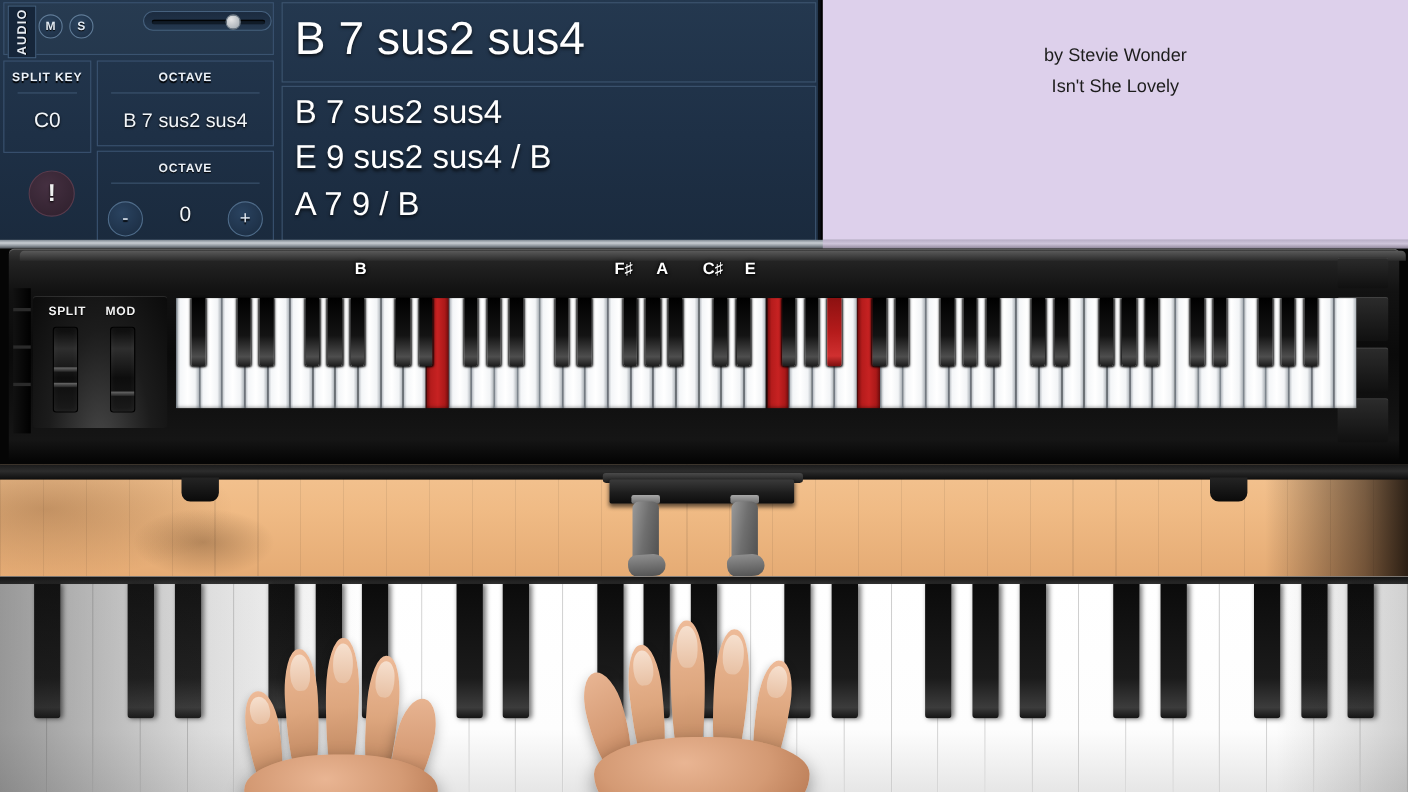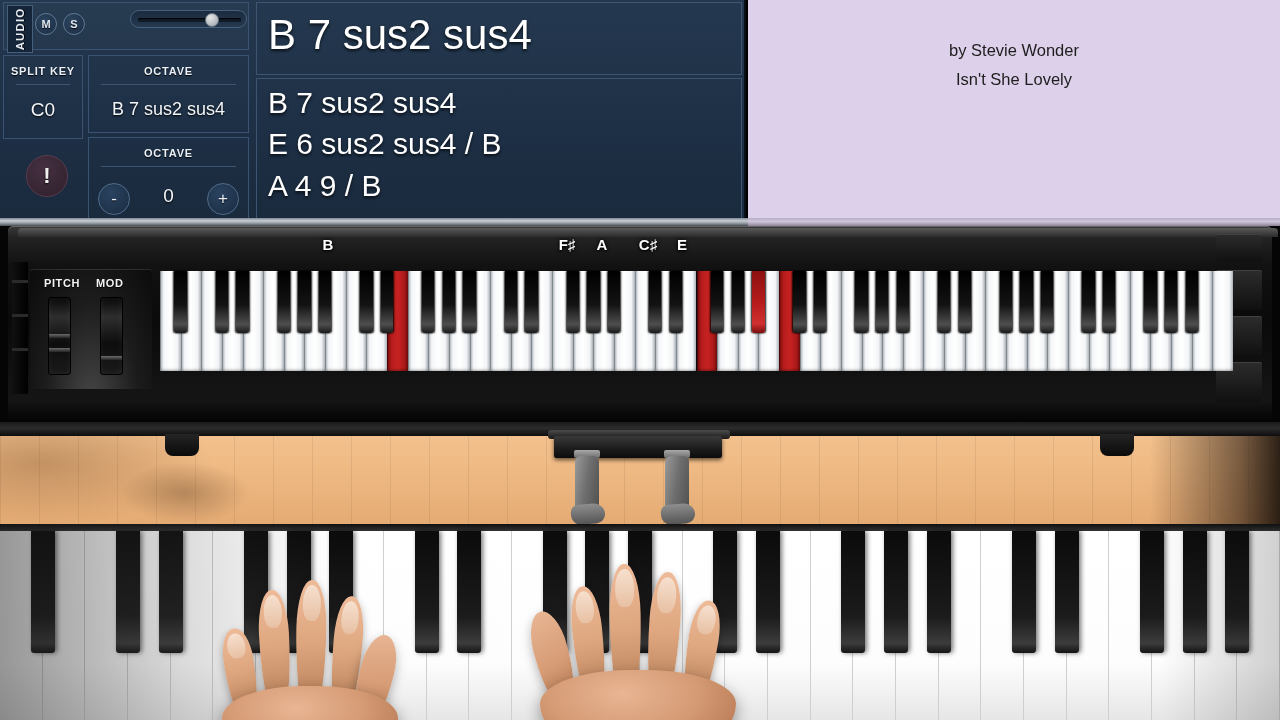--- a/index.html
+++ b/index.html
@@ -402,22 +402,22 @@
         </div>
       </div>
 
       <div class="plug-right">
         <div class="chord-big-box">
           <div class="chord-big">B 7 sus2 sus4</div>
         </div>
         <div class="chord-list-box">
           <div class="chord-list" id="chord-list">
               <div class="chord-line">B 7 sus2 sus4</div>
-              <div class="chord-line">E 6 sus2 sus4 / B</div>
-              <div class="chord-line">A 4 9 / B</div>
+              <div class="chord-line">E 9 sus2 sus4 / B</div>
+              <div class="chord-line">A 7 9 / B</div>
             </div>
         </div>
       </div>
     </div>
 
     <div class="tutorial">
       <div id="tutorial-lines" style="text-align:center;">
           <div class="tut-line">by Stevie Wonder</div>
           <div class="tut-line">Isn't She Lovely</div>
         </div>
@@ -431,21 +431,21 @@
     <div class="vkb-body">
       <div class="vkb-topstrip"></div>
 
       <div class="pod-outer">
         <div class="pod-bar" style="top:18px"></div>
         <div class="pod-bar" style="top:52px"></div>
         <div class="pod-bar" style="top:86px"></div>
       </div>
 
       <div class="wheel-pod">
-        <div class="wheel-label" id="pitch-label">PITCH</div>
+        <div class="wheel-label" id="pitch-label">SPLIT</div>
         <div class="wheel-label" id="mod-label">MOD</div>
         <div class="wheel" id="pitch-wheel">
           <div class="wheel-notch" style="top:36px"></div>
           <div class="wheel-notch" style="top:50px"></div>
         </div>
         <div class="wheel" id="mod-wheel">
           <div class="wheel-notch" style="top:58px"></div>
         </div>
       </div>
 

